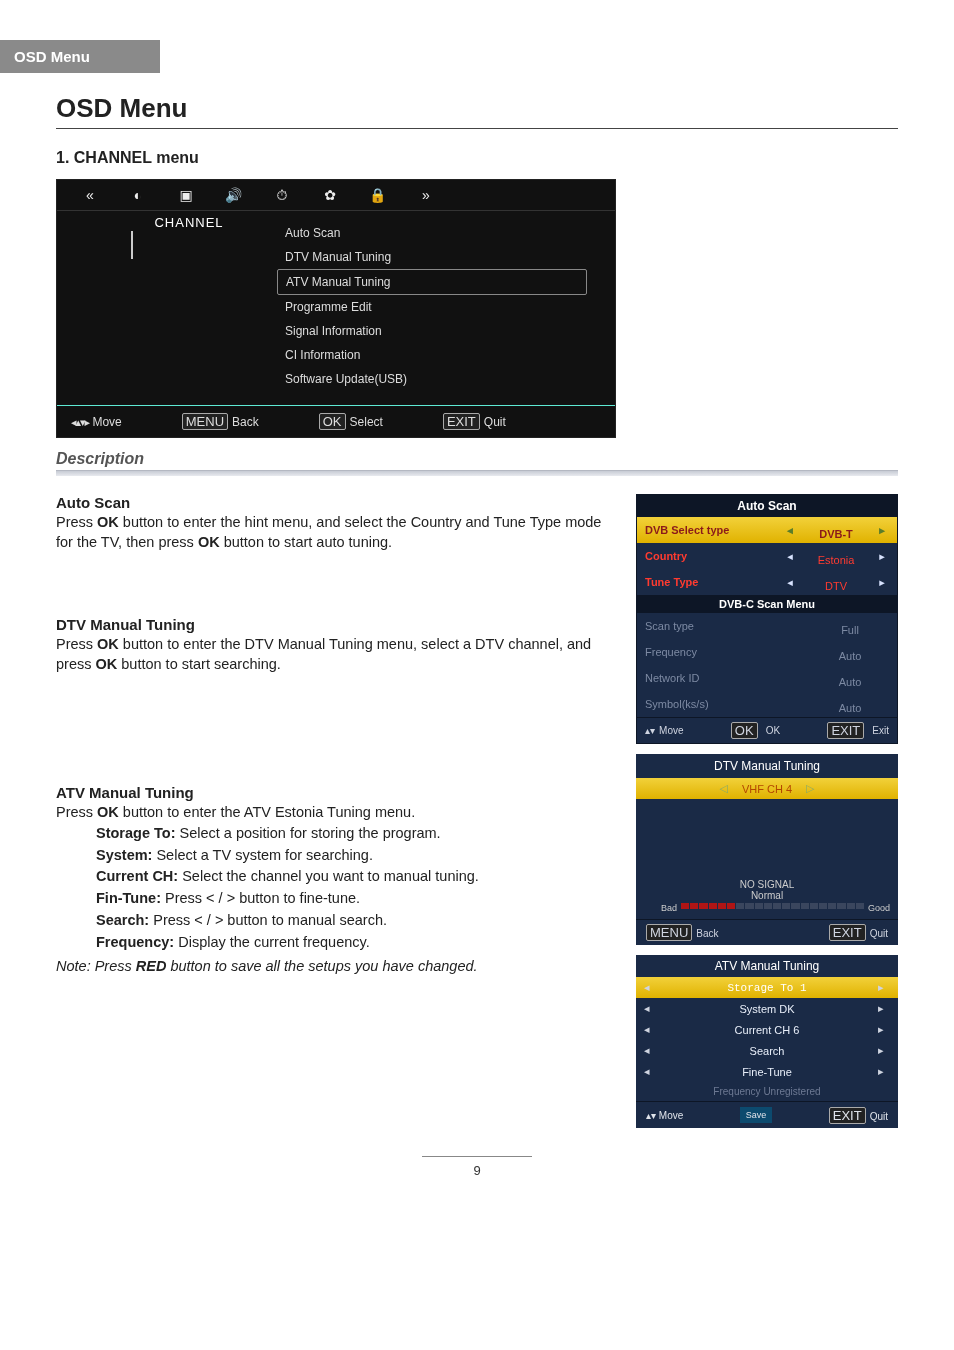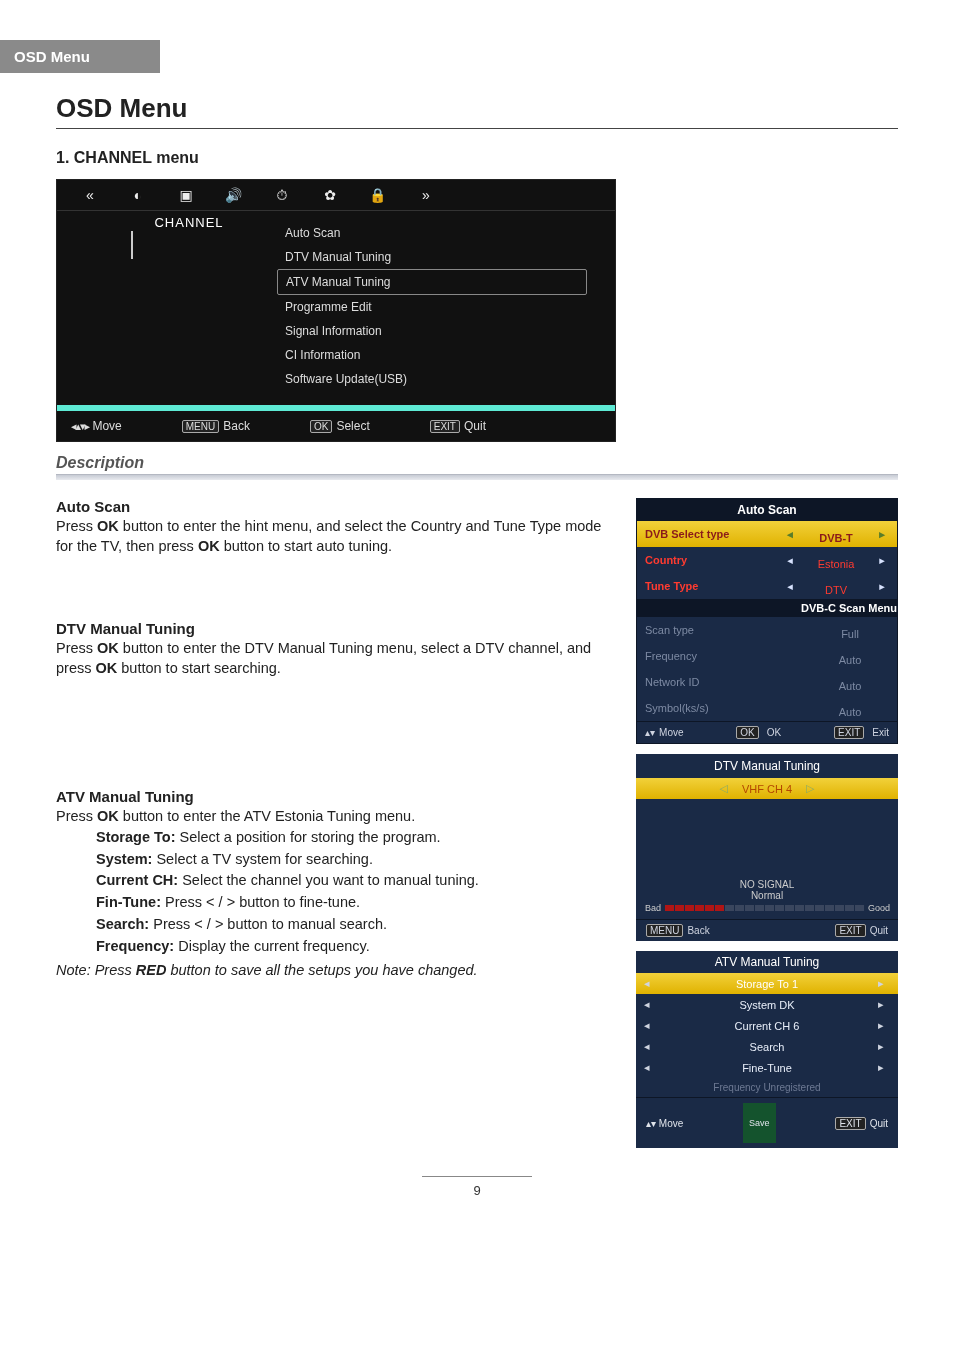--- a/index.html
+++ b/index.html
@@ -14,22 +14,22 @@
   .menu-tabs { display: flex; align-items: center; gap: 30px; padding: 6px 24px; border-bottom: 1px solid #333; }
   .menu-tabs .ic { width: 18px; height: 18px; display: inline-flex; align-items: center; justify-content: center; color: #eee; font-size: 14px; }
   .menu-body { display: flex; padding: 4px 0 8px 0; }
   .menu-left { width: 220px; display: flex; flex-direction: row; align-items: flex-start; justify-content: center; }
   .antenna { width: 44px; height: 44px; display: flex; align-items: flex-end; justify-content: center; margin-bottom: 8px; }
   .antenna::before { content: ""; width: 2px; height: 28px; background: #ccc; display: block; }
   .menu-left .lbl { color: #fff; font-size: 13px; letter-spacing: 1px; }
   .menu-list { flex: 1; padding: 6px 28px 6px 0; }
   .menu-list .item { padding: 5px 8px; color: #ddd; font-size: 12px; }
   .menu-list .item.sel { border: 1px solid #888; border-radius: 2px; }
-  .menu-footer { display: flex; align-items: center; gap: 60px; padding: 8px 14px; border-top: 6px solid #5eead4; font-size: 12px; color: #ddd; }
-  .kbd { border: 1px solid #aaa; border-radius: 2px; padding: 0 3px; font-size: 10px; background: #222; margin-right: 4px; }
+  .menu-footer { display: flex; align-items: center; gap: 60px; padding: 8px 14px; border-top: 1px solid #5eead4; font-size: 12px; color: #ddd; }
+  .kbd { border: 1px solid #aaa; border-radius: 2px; padding: 0 3px; font-size: 13px; background: #222; margin-right: 4px; }
   .arrows { font-size: 11px; letter-spacing: -1px; }
 
   .desc-label { font-style: italic; font-weight: bold; color: #555; margin: 10px 0 2px 0; }
   .desc-rule { height: 6px; background: linear-gradient(#c7cbd4, #e8eaef); border-top: 1px solid #b4b8c2; margin-bottom: 18px; }
 
   .two-col { display: flex; gap: 26px; }
   .col-left { flex: 1; }
   .col-right { width: 262px; }
 
   .block { margin-bottom: 26px; }
@@ -44,49 +44,49 @@
   .panel .head { background: #0d1626; color: #fff; text-align: center; font-weight: bold; padding: 4px 0; font-size: 12px; }
   .panel .row { display: flex; align-items: center; padding: 3px 8px; font-size: 11px; }
   .panel .row .k { flex: 1; }
   .panel .row .arrL, .panel .row .arrR { width: 14px; text-align: center; }
   .panel .row.hl { background: linear-gradient(#f2d13a, #e0b200); color: #8b1a1a; font-weight: bold; }
   .panel .row.hl .arrL, .panel .row.hl .arrR { color: #5a7d2a; }
   .panel .row.blue { color: #d8e3ff; }
   .panel .blue .k { color: #cfe0ff; }
   .panel .row.red .k { color: #ff3b30; font-weight: bold; }
   .panel .row.red .v { color: #ff3b30; }
-  .panel .sub { background: #0d1626; color: #fff; text-align: right; font-weight: bold; padding: 3px 0; font-size: 11px; }
+  .panel .sub { background: #0d1626; color: #fff; text-align: center; font-weight: bold; padding: 3px 0; font-size: 11px; }
   .panel .dim .k, .panel .dim .v { color: #7d8aa3; }
   .panel .v { width: 78px; text-align: center; margin-top: 8px; }
   .panel .foot { display: flex; justify-content: space-between; padding: 4px 8px; font-size: 10px; color: #cfd4e0; border-top: 1px solid #0d1626; }
   .panel .foot .grp { display: flex; align-items: center; gap: 4px; }
 
   .panel2 { background: #1a2a46; color: #dfe3ea; font-size: 11px; margin-bottom: 10px; }
   .panel2 .head { text-align: center; color: #fff; padding: 5px 0; font-size: 12px; }
   .panel2 .pick { background: linear-gradient(#f2d13a, #e0b200); color: #b34700; padding: 4px 8px; display: flex; align-items: center; justify-content: center; gap: 14px; }
   .panel2 .pick .arr { color: #8a6; }
   .panel2 .space { height: 78px; }
   .panel2 .sig { text-align: center; font-size: 10px; color: #ccc; padding-top: 2px; }
-  .panel2 .bar { display: flex; align-items: center; gap: 4px; padding: 2px 8px 6px 9px; }
+  .panel2 .bar { display: flex; align-items: flex-start; gap: 4px; padding: 2px 8px 6px 25px; }
   .panel2 .bar .lbl { font-size: 9px; color: #ccc; }
   .panel2 .segs { flex: 1; display: flex; gap: 1px; }
   .panel2 .segs span { height: 6px; flex: 1; background: #3a465e; }
   .panel2 .segs span.on { background: #b01515; }
   .panel2 .foot { display: flex; justify-content: space-between; padding: 5px 10px; font-size: 10px; color: #cfd4e0; border-top: 1px solid #0d1626; }
 
   .panel3 { background: #1a2a46; color: #dfe3ea; font-size: 11px; }
   .panel3 .head { text-align: center; color: #fff; padding: 4px 0; font-size: 12px; }
   .panel3 .line { display: flex; align-items: center; padding: 4px 8px; }
   .panel3 .line .arrL, .panel3 .line .arrR { width: 12px; color: #cfd4e0; }
   .panel3 .line .c { flex: 1; text-align: center; color: #e8eef9; }
   .panel3 .line.hl { background: linear-gradient(#f2d13a, #e0b200); }
-  .panel3 .line.hl .c { color: #fff; }
+  .panel3 .line.hl .c { color: #fff; font-family: Liberation Mono, monospace; }
   .panel3 .freq { text-align: center; color: #6d7993; font-size: 10px; padding: 4px 0; }
   .panel3 .foot { display: flex; align-items: center; justify-content: space-between; padding: 5px 10px; font-size: 10px; border-top: 1px solid #0d1626; }
-  .panel3 .save { background: #14532d; padding: 15px 6px; font-size: 9px; }
+  .panel3 .save { background: #0c4a6e; padding: 3px 6px; font-size: 9px; }
 
   .pagenum { text-align: center; font-size: 13px; margin-top: 28px; color: #333; border-top: 1px solid #888; width: 110px; margin-left: auto; margin-right: auto; padding-top: 6px; }
 </style>
 </head>
 <body>
 
 <div class="tab-header">OSD Menu</div>
 
 <div class="page">
   <h1 class="title">OSD Menu</h1>

